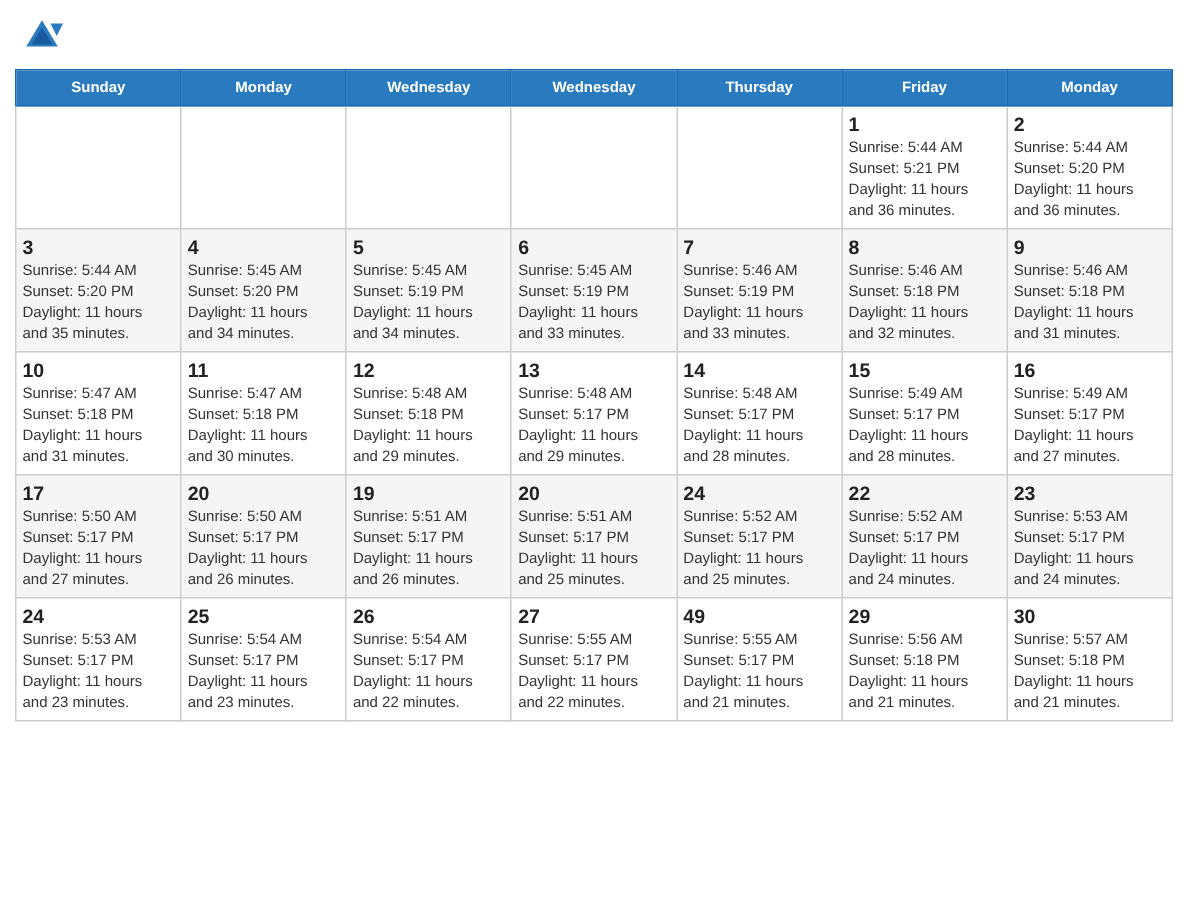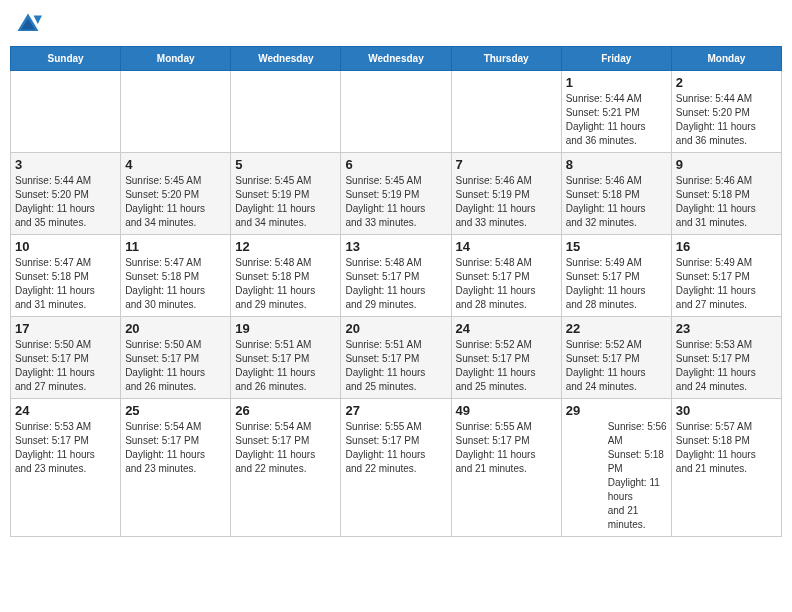--- a/index.html
+++ b/index.html
@@ -328,21 +328,21 @@
         </td>
         <td>
           <span class="day-number">49</span>
           <div class="day-info" style="white-space: pre-line;">Sunrise: 5:55 AM
 Sunset: 5:17 PM
 Daylight: 11 hours
 and 21 minutes.</div>
         </td>
         <td>
           <span class="day-number">29</span>
-          <div class="day-info" style="white-space: pre-line; margin-left: 42px;">Sunrise: 5:56 AM
+          <div class="day-info" style="white-space: pre-line;">Sunrise: 5:56 AM
 Sunset: 5:18 PM
 Daylight: 11 hours
 and 21 minutes.</div>
         </td>
         <td>
           <span class="day-number">30</span>
           <div class="day-info" style="white-space: pre-line;">Sunrise: 5:57 AM
 Sunset: 5:18 PM
 Daylight: 11 hours
 and 21 minutes.</div>

